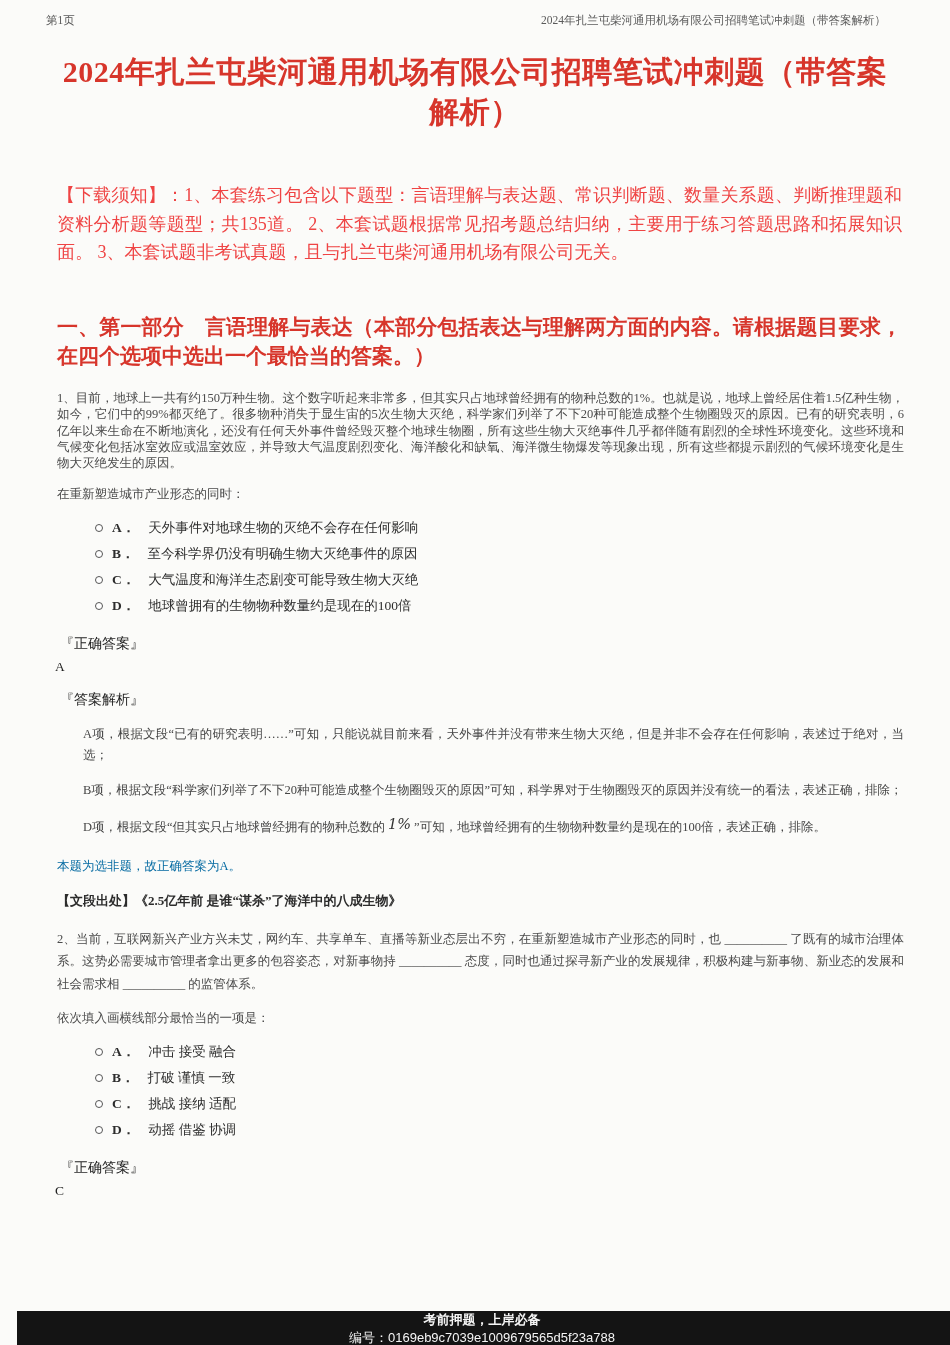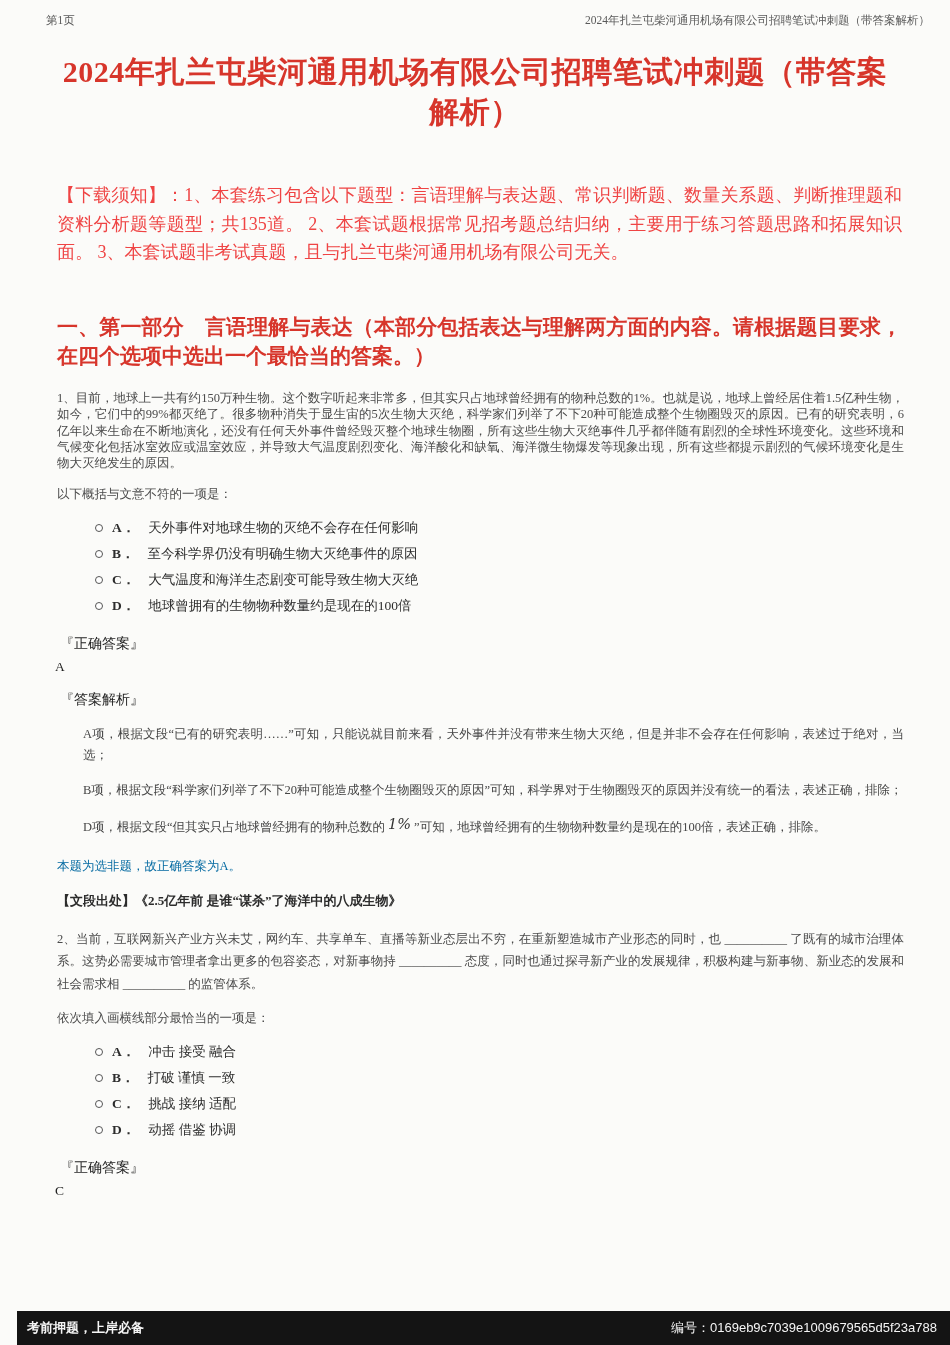--- a/index.html
+++ b/index.html
@@ -12,21 +12,21 @@
     height: 1345px;
     margin: 0 auto;
     background: #fbfbf9;
     overflow: hidden;
   }
 
   .doc-header {
     display: flex;
     justify-content: space-between;
     align-items: flex-start;
-    padding: 13px 20px 0 46px;
+    padding: 13px 64px 0 46px;
     font-size: 11.5px;
     color: #5a5a5a;
   }
 
   .doc-title {
     margin: 24px 55px 0;
     text-align: center;
     font-size: 30px;
     font-weight: 700;
     line-height: 1.32;
@@ -131,20 +131,21 @@
     left: 17px; right: 0; bottom: 0;
     height: 34px;
     background: #141414;
     color: #f5f5f5;
     display: flex;
     justify-content: space-between;
     align-items: center;
     padding: 0 13px 0 10px;
     font-family: "Liberation Sans", "DejaVu Sans", sans-serif;
     font-size: 13px;
+    flex-direction: column;
   }
   .doc-footer .left { font-weight: 600; }
 </style>
 </head>
 <body>
 
 <div class="page">
 
   <div class="doc-header">
     <span>第1页</span>
@@ -152,21 +153,21 @@
   </div>
 
   <h1 class="doc-title">2024年扎兰屯柴河通用机场有限公司招聘笔试冲刺题（带答案解析）</h1>
 
   <p class="notice">【下载须知】：1、本套练习包含以下题型：言语理解与表达题、常识判断题、数量关系题、判断推理题和资料分析题等题型；共135道。 2、本套试题根据常见招考题总结归纳，主要用于练习答题思路和拓展知识面。 3、本套试题非考试真题，且与扎兰屯柴河通用机场有限公司无关。</p>
 
   <h2 class="section-heading">一、第一部分　言语理解与表达（本部分包括表达与理解两方面的内容。请根据题目要求，在四个选项中选出一个最恰当的答案。）</h2>
 
   <div>
     <p class="q-text">1、目前，地球上一共有约150万种生物。这个数字听起来非常多，但其实只占地球曾经拥有的物种总数的1%。也就是说，地球上曾经居住着1.5亿种生物，如今，它们中的99%都灭绝了。很多物种消失于显生宙的5次生物大灭绝，科学家们列举了不下20种可能造成整个生物圈毁灭的原因。已有的研究表明，6亿年以来生命在不断地演化，还没有任何天外事件曾经毁灭整个地球生物圈，所有这些生物大灭绝事件几乎都伴随有剧烈的全球性环境变化。这些环境和气候变化包括冰室效应或温室效应，并导致大气温度剧烈变化、海洋酸化和缺氧、海洋微生物爆发等现象出现，所有这些都提示剧烈的气候环境变化是生物大灭绝发生的原因。</p>
-    <p class="q-prompt">以下概括与文意不符的一项是：</p>
+    <p class="q-prompt">在重新塑造城市产业形态的同时：</p>
 
     <div class="options">
       <div class="option">
         <span class="radio"></span>
         <span class="opt-letter">A．</span>
         <span>天外事件对地球生物的灭绝不会存在任何影响</span>
       </div>
       <div class="option">
         <span class="radio"></span>
         <span class="opt-letter">B．</span>

